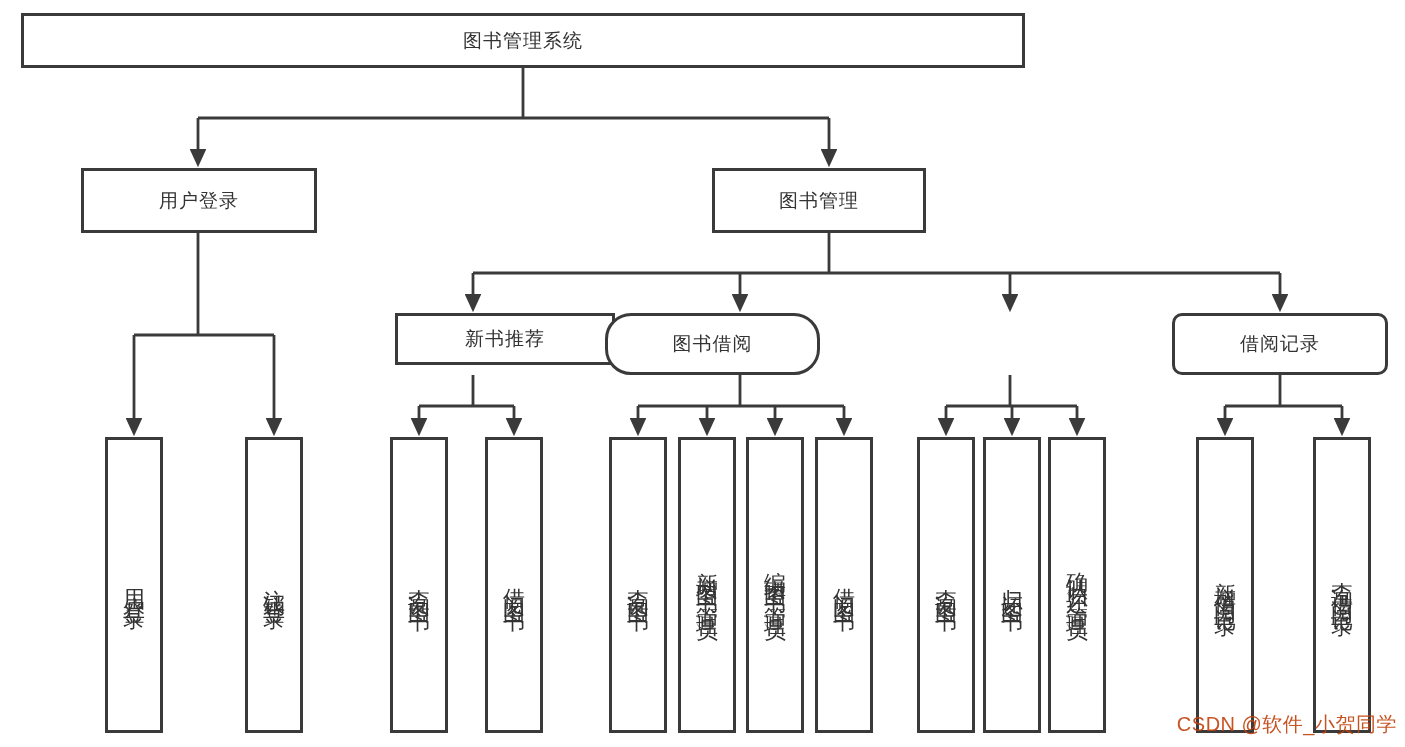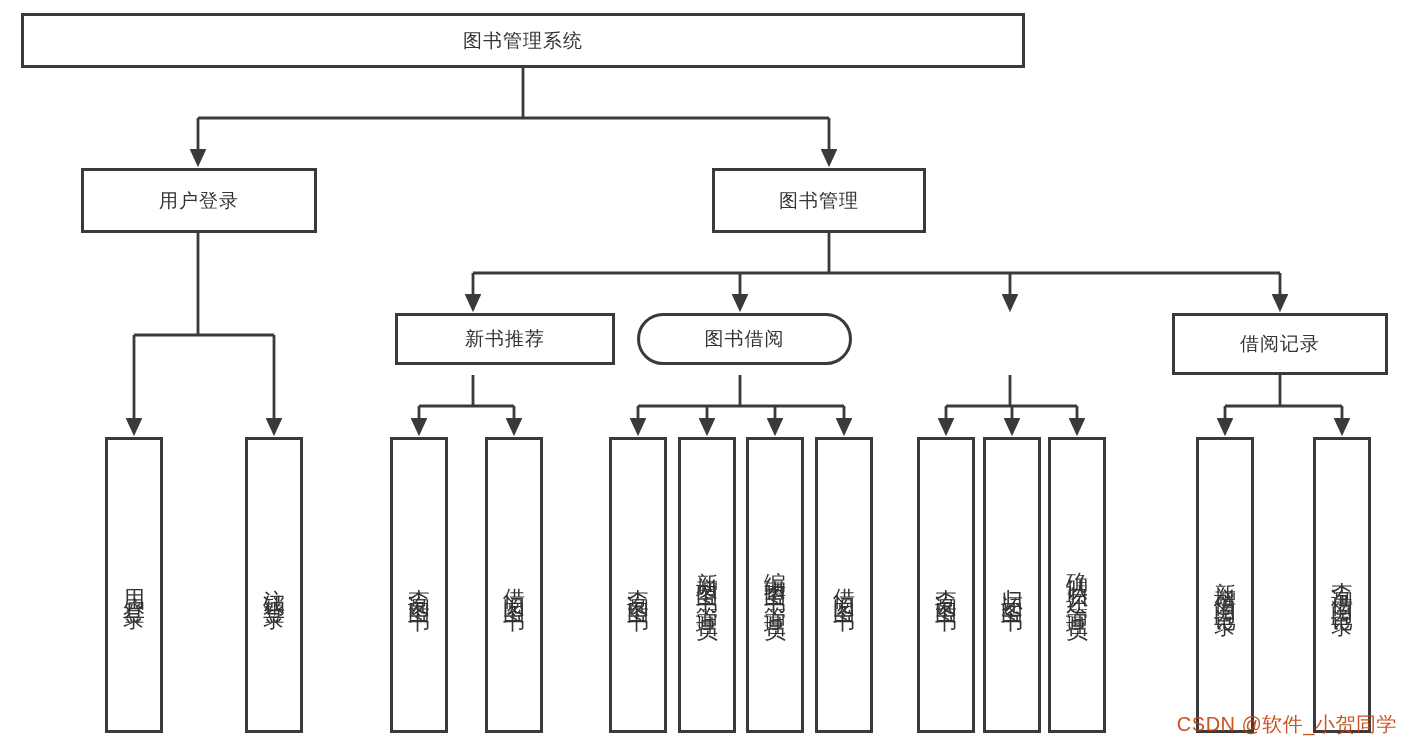--- a/index.html
+++ b/index.html
@@ -98,24 +98,24 @@
   <div class="box h-box" style="left:81px;top:168px;width:236px;height:65px;">
     <span>用户登录</span>
   </div>
   <div class="box h-box" style="left:712px;top:168px;width:214px;height:65px;">
     <span>图书管理</span>
   </div>
 
   <div class="box h-box" style="left:363px;top:313px;width:220px;height:52px;margin-left:32px;">
     <span>新书推荐</span>
   </div>
-  <div class="box h-box" style="left:637px;top:313px;width:215px;height:52px;border-radius:26px;">
+  <div class="box h-box" style="left:605px;top:313px;width:215px;height:62px;border-radius:26px;">
     <span>图书借阅</span>
   </div>
-  <div class="box h-box" style="left:1172px;top:313px;width:216px;height:62px;">
+  <div class="box h-box" style="left:1172px;top:313px;width:216px;height:62px;border-radius:10px;">
     <span>借阅记录</span>
   </div>
 
   <div class="box v-box" style="left:105px;top:437px;width:58px;height:296px;">
     <span class="v-label">用户登录</span>
   </div>
   <div class="box v-box" style="left:245px;top:437px;width:58px;height:296px;">
     <span class="v-label">注销登录</span>
   </div>
 

